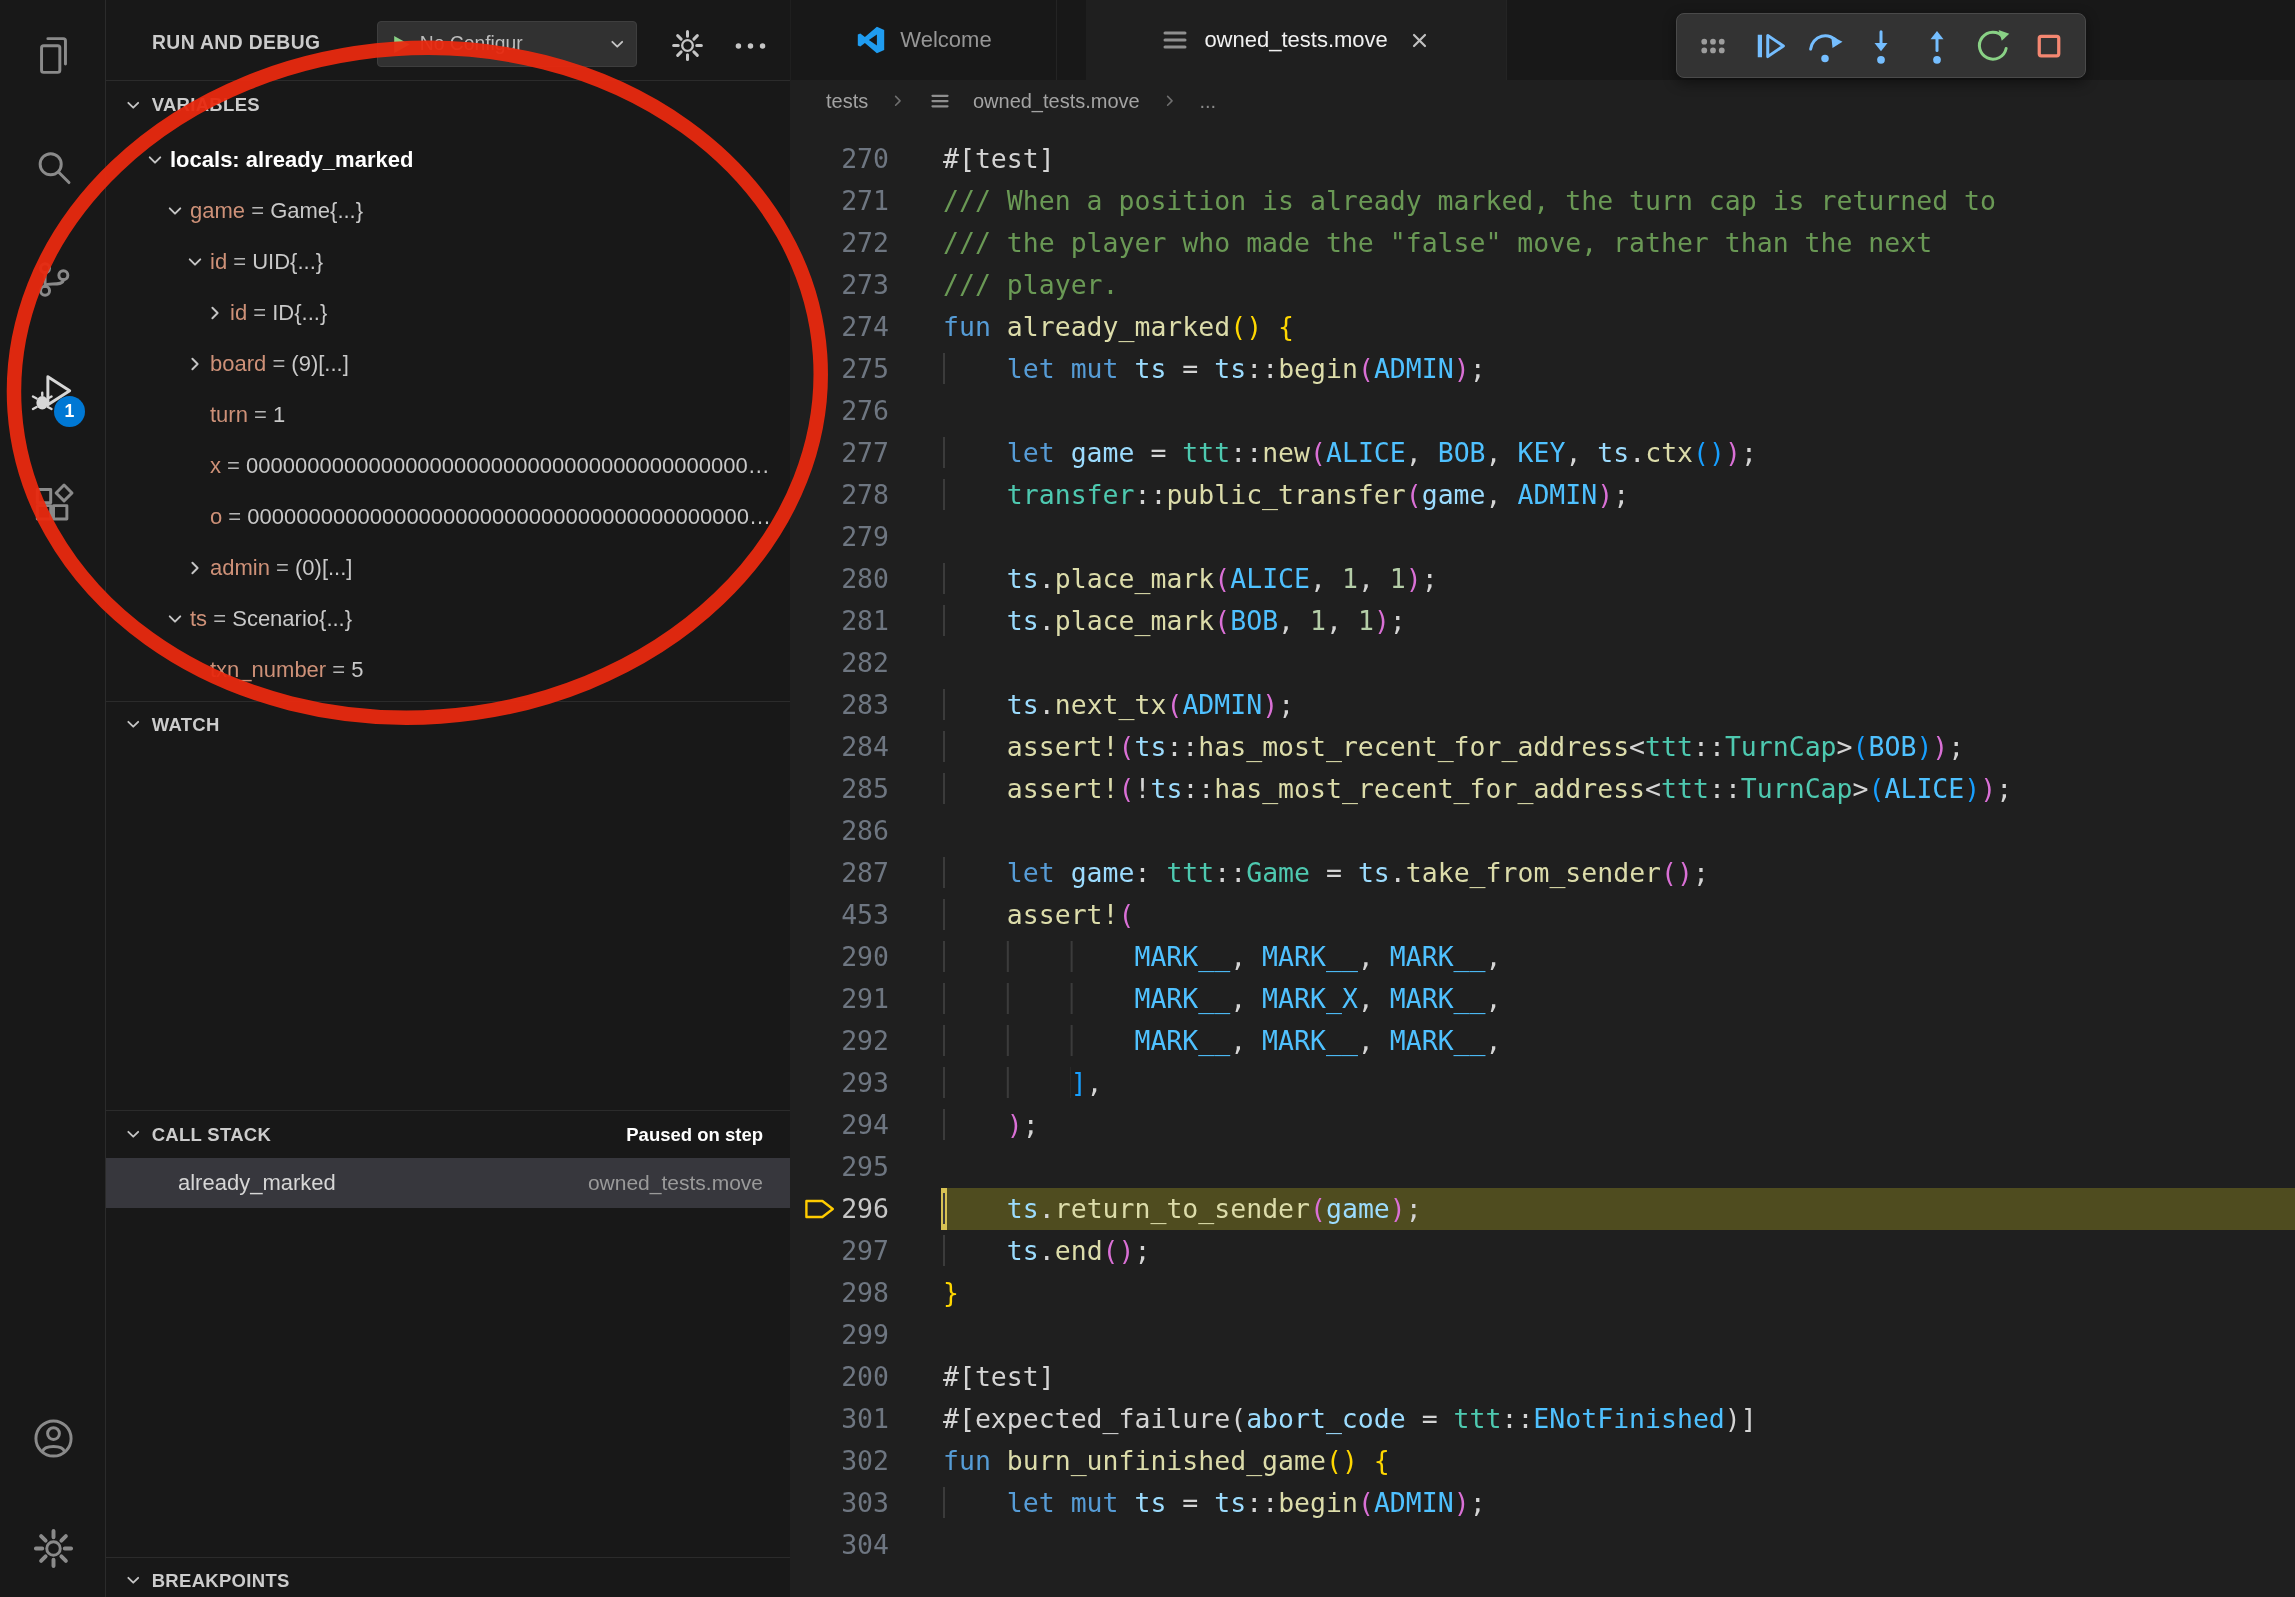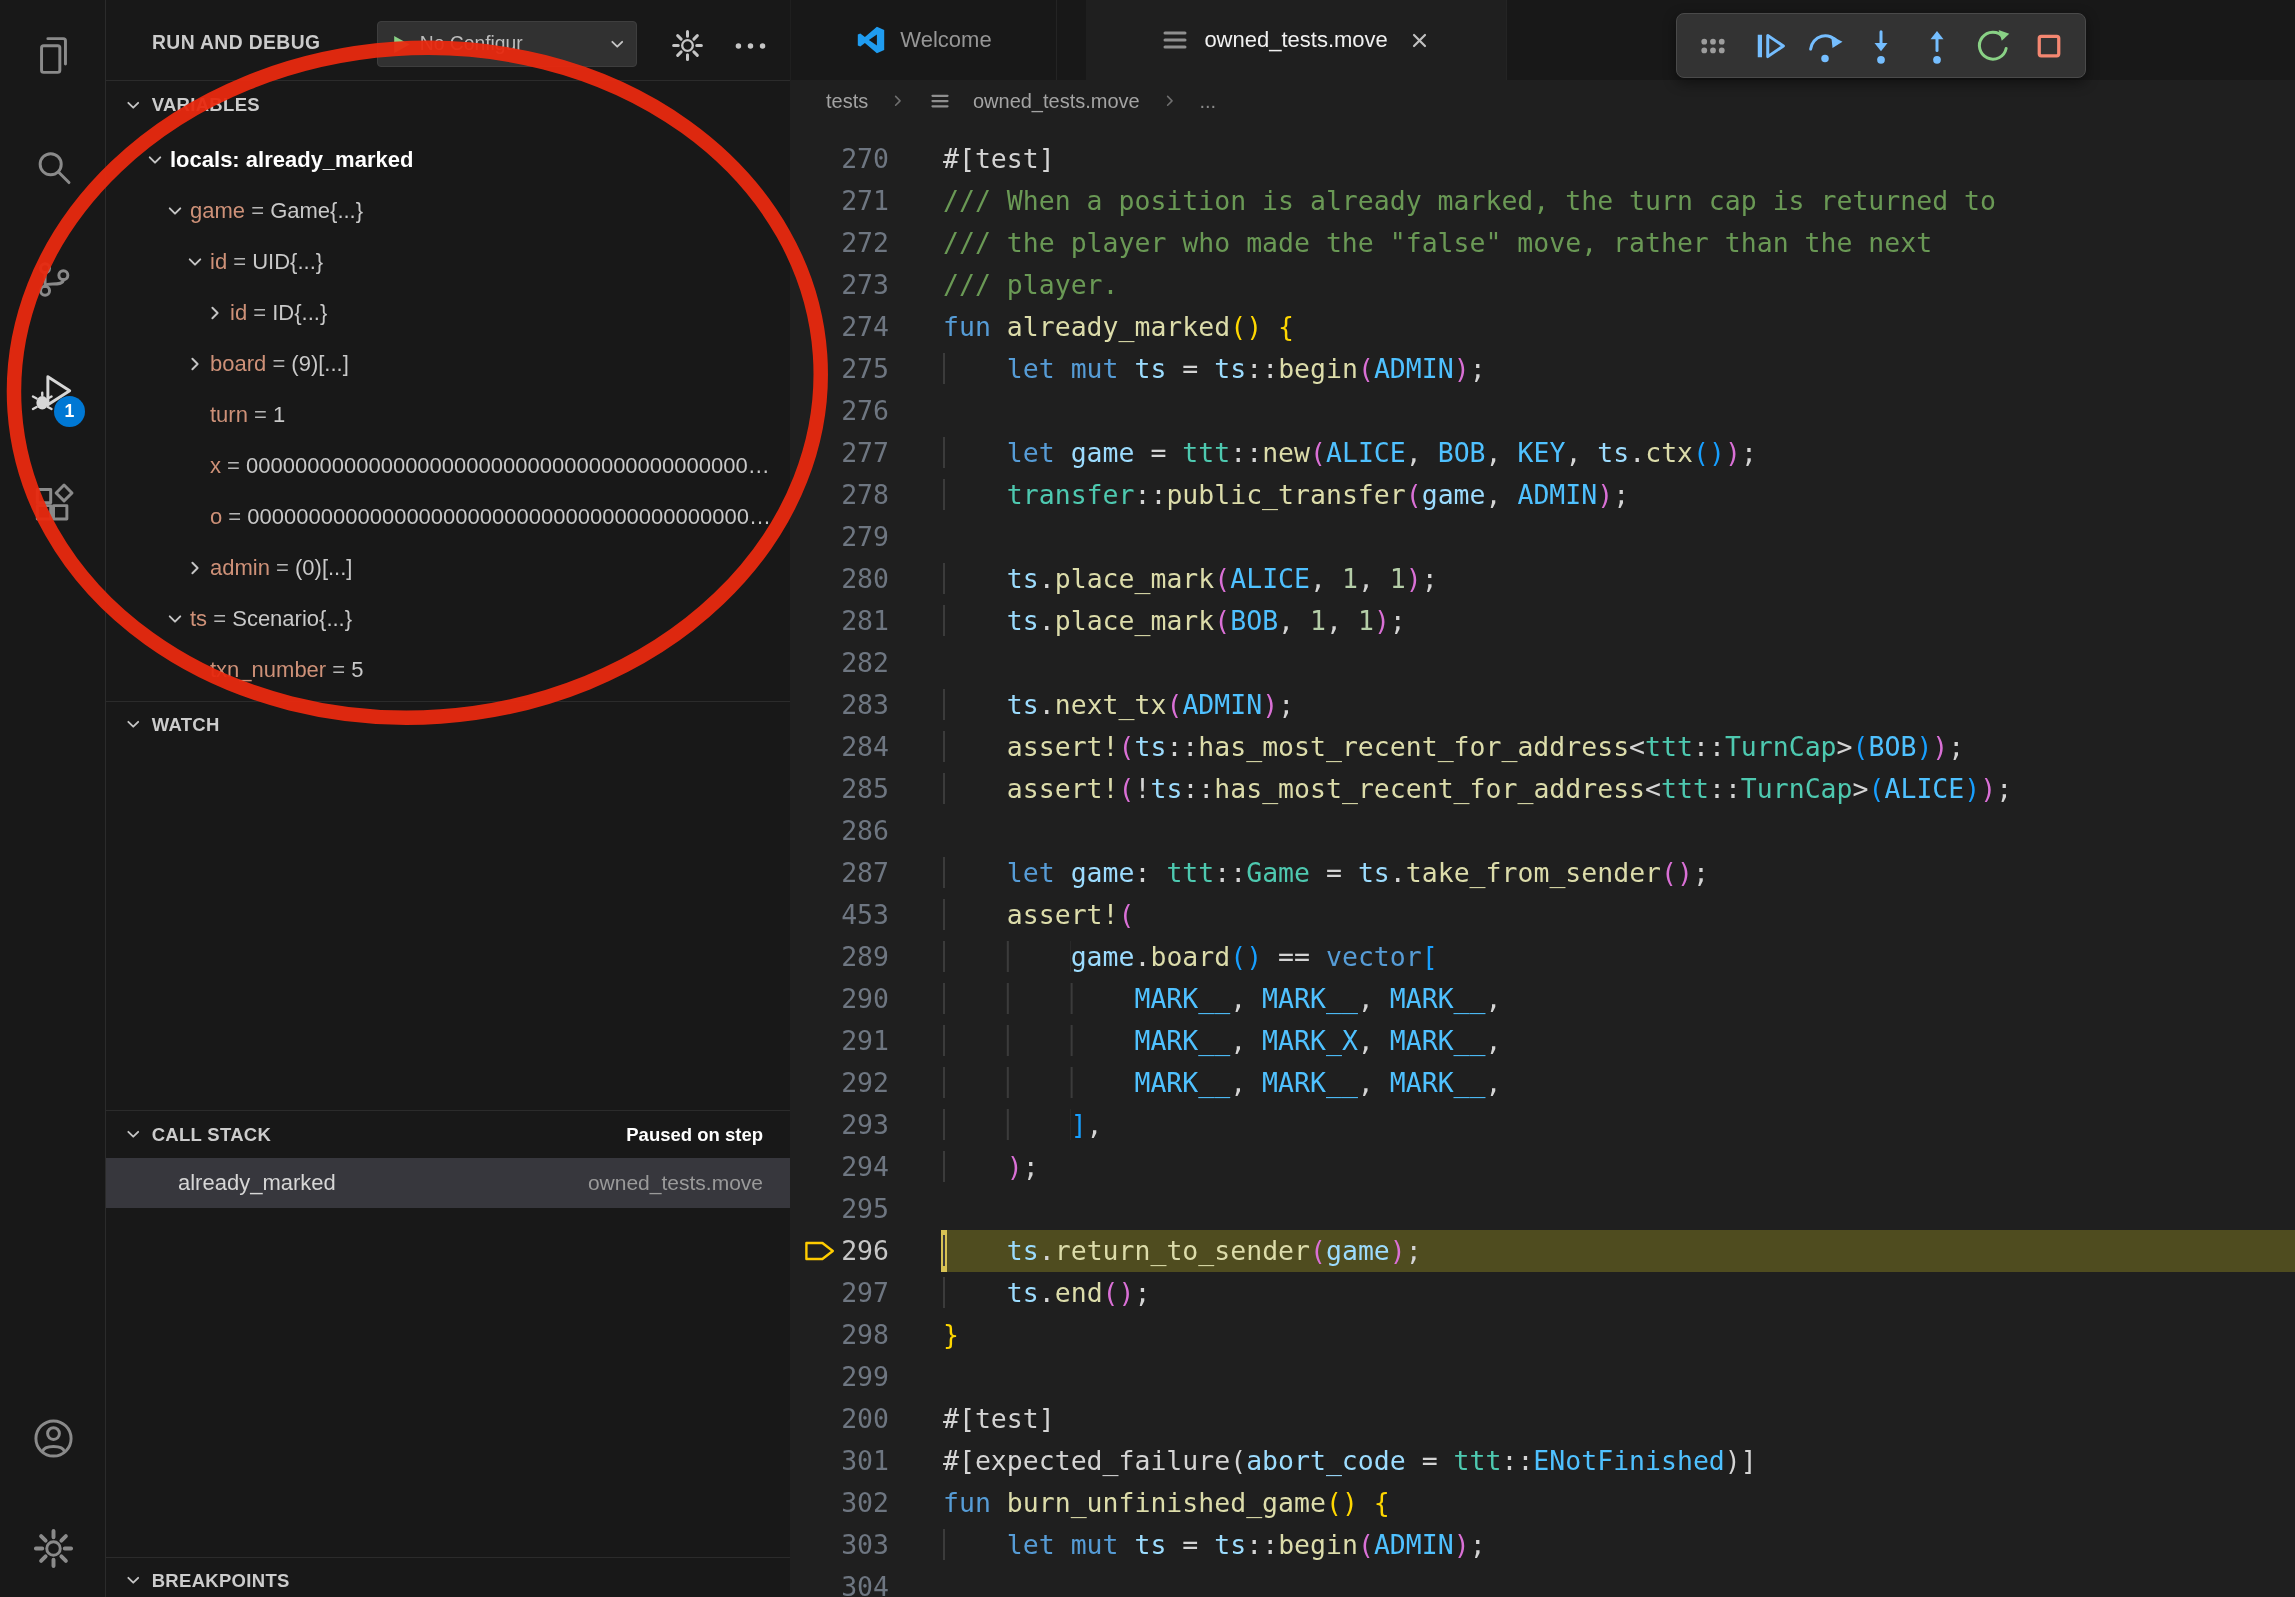--- a/index.html
+++ b/index.html
@@ -393,21 +393,20 @@
       <div class="cl"><span class="ln">279</span><span class="lgap"></span><span class="ltext"></span></div>
       <div class="cl"><span class="ln">280</span><span class="lgap"></span><span class="ltext"><span class="tk-ind">    </span><span class="tk-var">ts</span><span class="tk-pl">.</span><span class="tk-fn">place_mark</span><span class="tk-b2">(</span><span class="tk-const">ALICE</span><span class="tk-pl">, </span><span class="tk-num">1</span><span class="tk-pl">, </span><span class="tk-num">1</span><span class="tk-b2">)</span><span class="tk-pl">;</span></span></div>
       <div class="cl"><span class="ln">281</span><span class="lgap"></span><span class="ltext"><span class="tk-ind">    </span><span class="tk-var">ts</span><span class="tk-pl">.</span><span class="tk-fn">place_mark</span><span class="tk-b2">(</span><span class="tk-const">BOB</span><span class="tk-pl">, </span><span class="tk-num">1</span><span class="tk-pl">, </span><span class="tk-num">1</span><span class="tk-b2">)</span><span class="tk-pl">;</span></span></div>
       <div class="cl"><span class="ln">282</span><span class="lgap"></span><span class="ltext"></span></div>
       <div class="cl"><span class="ln">283</span><span class="lgap"></span><span class="ltext"><span class="tk-ind">    </span><span class="tk-var">ts</span><span class="tk-pl">.</span><span class="tk-fn">next_tx</span><span class="tk-b2">(</span><span class="tk-const">ADMIN</span><span class="tk-b2">)</span><span class="tk-pl">;</span></span></div>
       <div class="cl"><span class="ln">284</span><span class="lgap"></span><span class="ltext"><span class="tk-ind">    </span><span class="tk-fn">assert!</span><span class="tk-b2">(</span><span class="tk-var">ts</span><span class="tk-pl">::</span><span class="tk-fn">has_most_recent_for_address</span><span class="tk-pl">&lt;</span><span class="tk-ty">ttt</span><span class="tk-pl">::</span><span class="tk-ty">TurnCap</span><span class="tk-pl">&gt;</span><span class="tk-b3">(</span><span class="tk-const">BOB</span><span class="tk-b3">)</span><span class="tk-b2">)</span><span class="tk-pl">;</span></span></div>
       <div class="cl"><span class="ln">285</span><span class="lgap"></span><span class="ltext"><span class="tk-ind">    </span><span class="tk-fn">assert!</span><span class="tk-b2">(</span><span class="tk-pl">!</span><span class="tk-var">ts</span><span class="tk-pl">::</span><span class="tk-fn">has_most_recent_for_address</span><span class="tk-pl">&lt;</span><span class="tk-ty">ttt</span><span class="tk-pl">::</span><span class="tk-ty">TurnCap</span><span class="tk-pl">&gt;</span><span class="tk-b3">(</span><span class="tk-const">ALICE</span><span class="tk-b3">)</span><span class="tk-b2">)</span><span class="tk-pl">;</span></span></div>
       <div class="cl"><span class="ln">286</span><span class="lgap"></span><span class="ltext"></span></div>
       <div class="cl"><span class="ln">287</span><span class="lgap"></span><span class="ltext"><span class="tk-ind">    </span><span class="tk-kw">let </span><span class="tk-var">game</span><span class="tk-pl">: </span><span class="tk-ty">ttt</span><span class="tk-pl">::</span><span class="tk-ty">Game</span><span class="tk-pl"> = </span><span class="tk-var">ts</span><span class="tk-pl">.</span><span class="tk-fn">take_from_sender</span><span class="tk-b2">()</span><span class="tk-pl">;</span></span></div>
       <div class="cl"><span class="ln">453</span><span class="lgap"></span><span class="ltext"><span class="tk-ind">    </span><span class="tk-fn">assert!</span><span class="tk-b2">(</span></span></div>
-      <div class="cl"><span class="ln">289</span><span class="lgap"></span><span class="ltext"><span class="tk-ind">        </span><span class="tk-var">game</span><span class="tk-pl">.</span><span class="tk-fn">board</span><span class="tk-b3">()</span><span class="tk-pl"> == </span><span class="tk-kw">vector</span><span class="tk-b3">[</span></span></div>
       <div class="cl"><span class="ln">290</span><span class="lgap"></span><span class="ltext"><span class="tk-ind">            </span><span class="tk-const">MARK__</span><span class="tk-pl">, </span><span class="tk-const">MARK__</span><span class="tk-pl">, </span><span class="tk-const">MARK__</span><span class="tk-pl">,</span></span></div>
       <div class="cl"><span class="ln">291</span><span class="lgap"></span><span class="ltext"><span class="tk-ind">            </span><span class="tk-const">MARK__</span><span class="tk-pl">, </span><span class="tk-const">MARK_X</span><span class="tk-pl">, </span><span class="tk-const">MARK__</span><span class="tk-pl">,</span></span></div>
       <div class="cl"><span class="ln">292</span><span class="lgap"></span><span class="ltext"><span class="tk-ind">            </span><span class="tk-const">MARK__</span><span class="tk-pl">, </span><span class="tk-const">MARK__</span><span class="tk-pl">, </span><span class="tk-const">MARK__</span><span class="tk-pl">,</span></span></div>
       <div class="cl"><span class="ln">293</span><span class="lgap"></span><span class="ltext"><span class="tk-ind">        </span><span class="tk-b3">]</span><span class="tk-pl">,</span></span></div>
       <div class="cl"><span class="ln">294</span><span class="lgap"></span><span class="ltext"><span class="tk-ind">    </span><span class="tk-b2">)</span><span class="tk-pl">;</span></span></div>
       <div class="cl"><span class="ln">295</span><span class="lgap"></span><span class="ltext"></span></div>
       <div class="cl current"><div class="hl"></div><div class="hlbar"></div><svg class="frame-ptr" viewBox="0 0 40 30">
           <path d="M3 5 H23 L36 15 L23 25 H3 Z" fill="none" stroke="#ffcc00" stroke-width="3" stroke-linejoin="round"></path>
         </svg><span class="ln">296</span><span class="lgap"></span><span class="ltext"><span class="tk-ind">    </span><span class="tk-var">ts</span><span class="tk-pl">.</span><span class="tk-fn">return_to_sender</span><span class="tk-b2">(</span><span class="tk-var">game</span><span class="tk-b2">)</span><span class="tk-pl">;</span></span></div>
       <div class="cl"><span class="ln">297</span><span class="lgap"></span><span class="ltext"><span class="tk-ind">    </span><span class="tk-var">ts</span><span class="tk-pl">.</span><span class="tk-fn">end</span><span class="tk-b2">()</span><span class="tk-pl">;</span></span></div>

